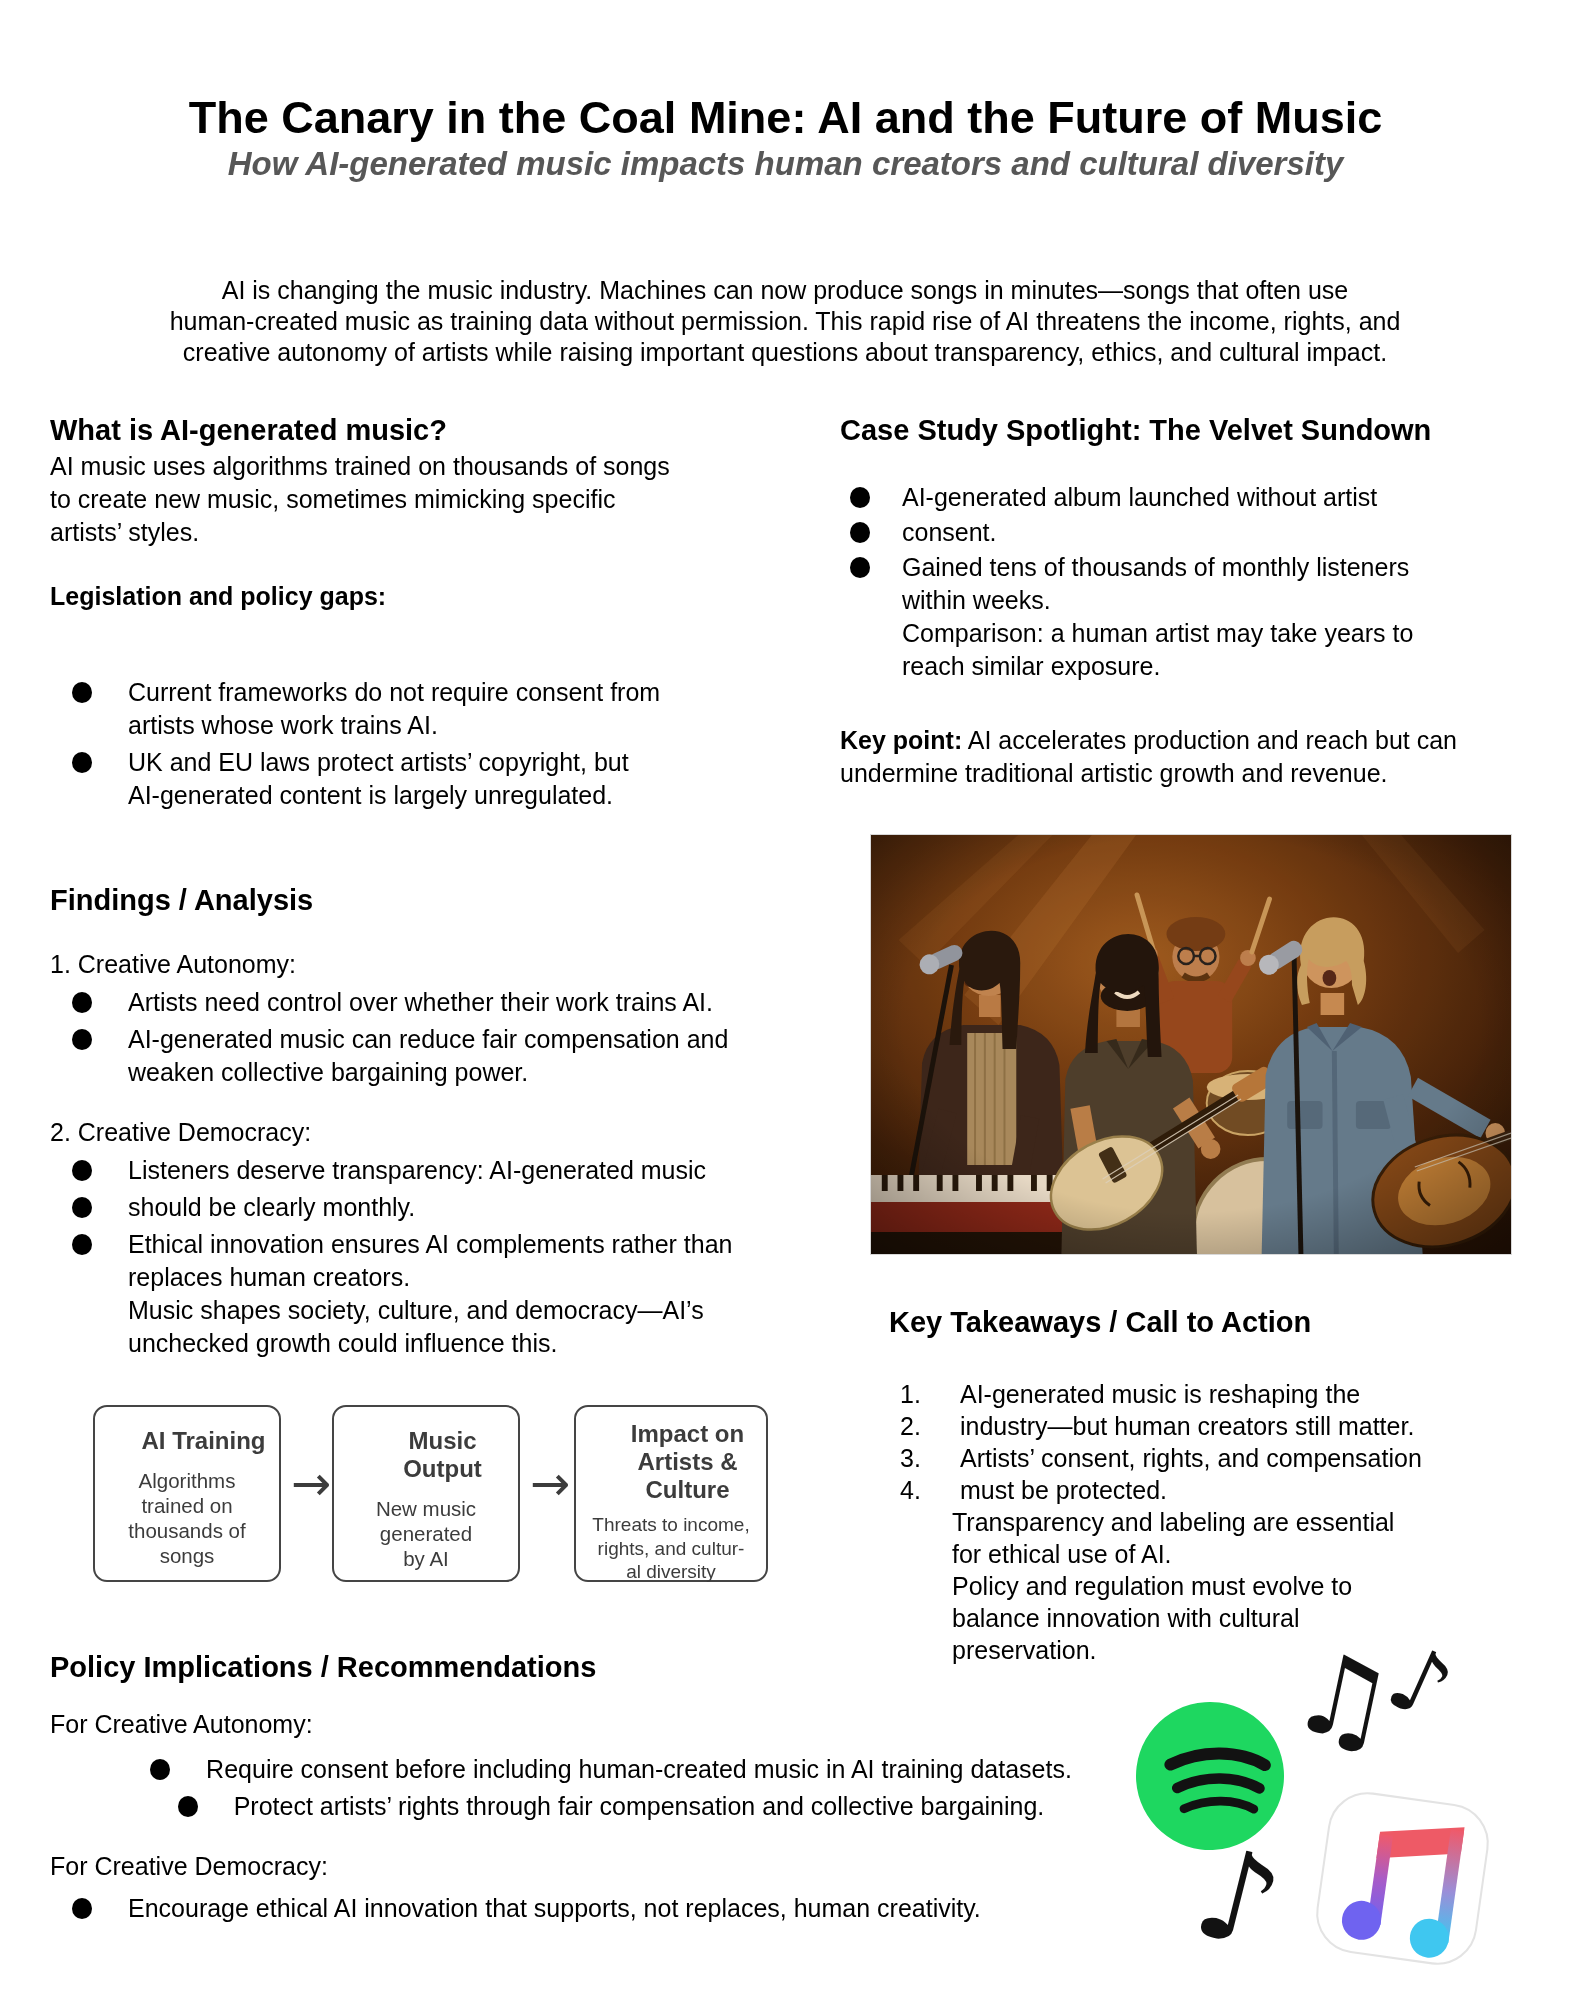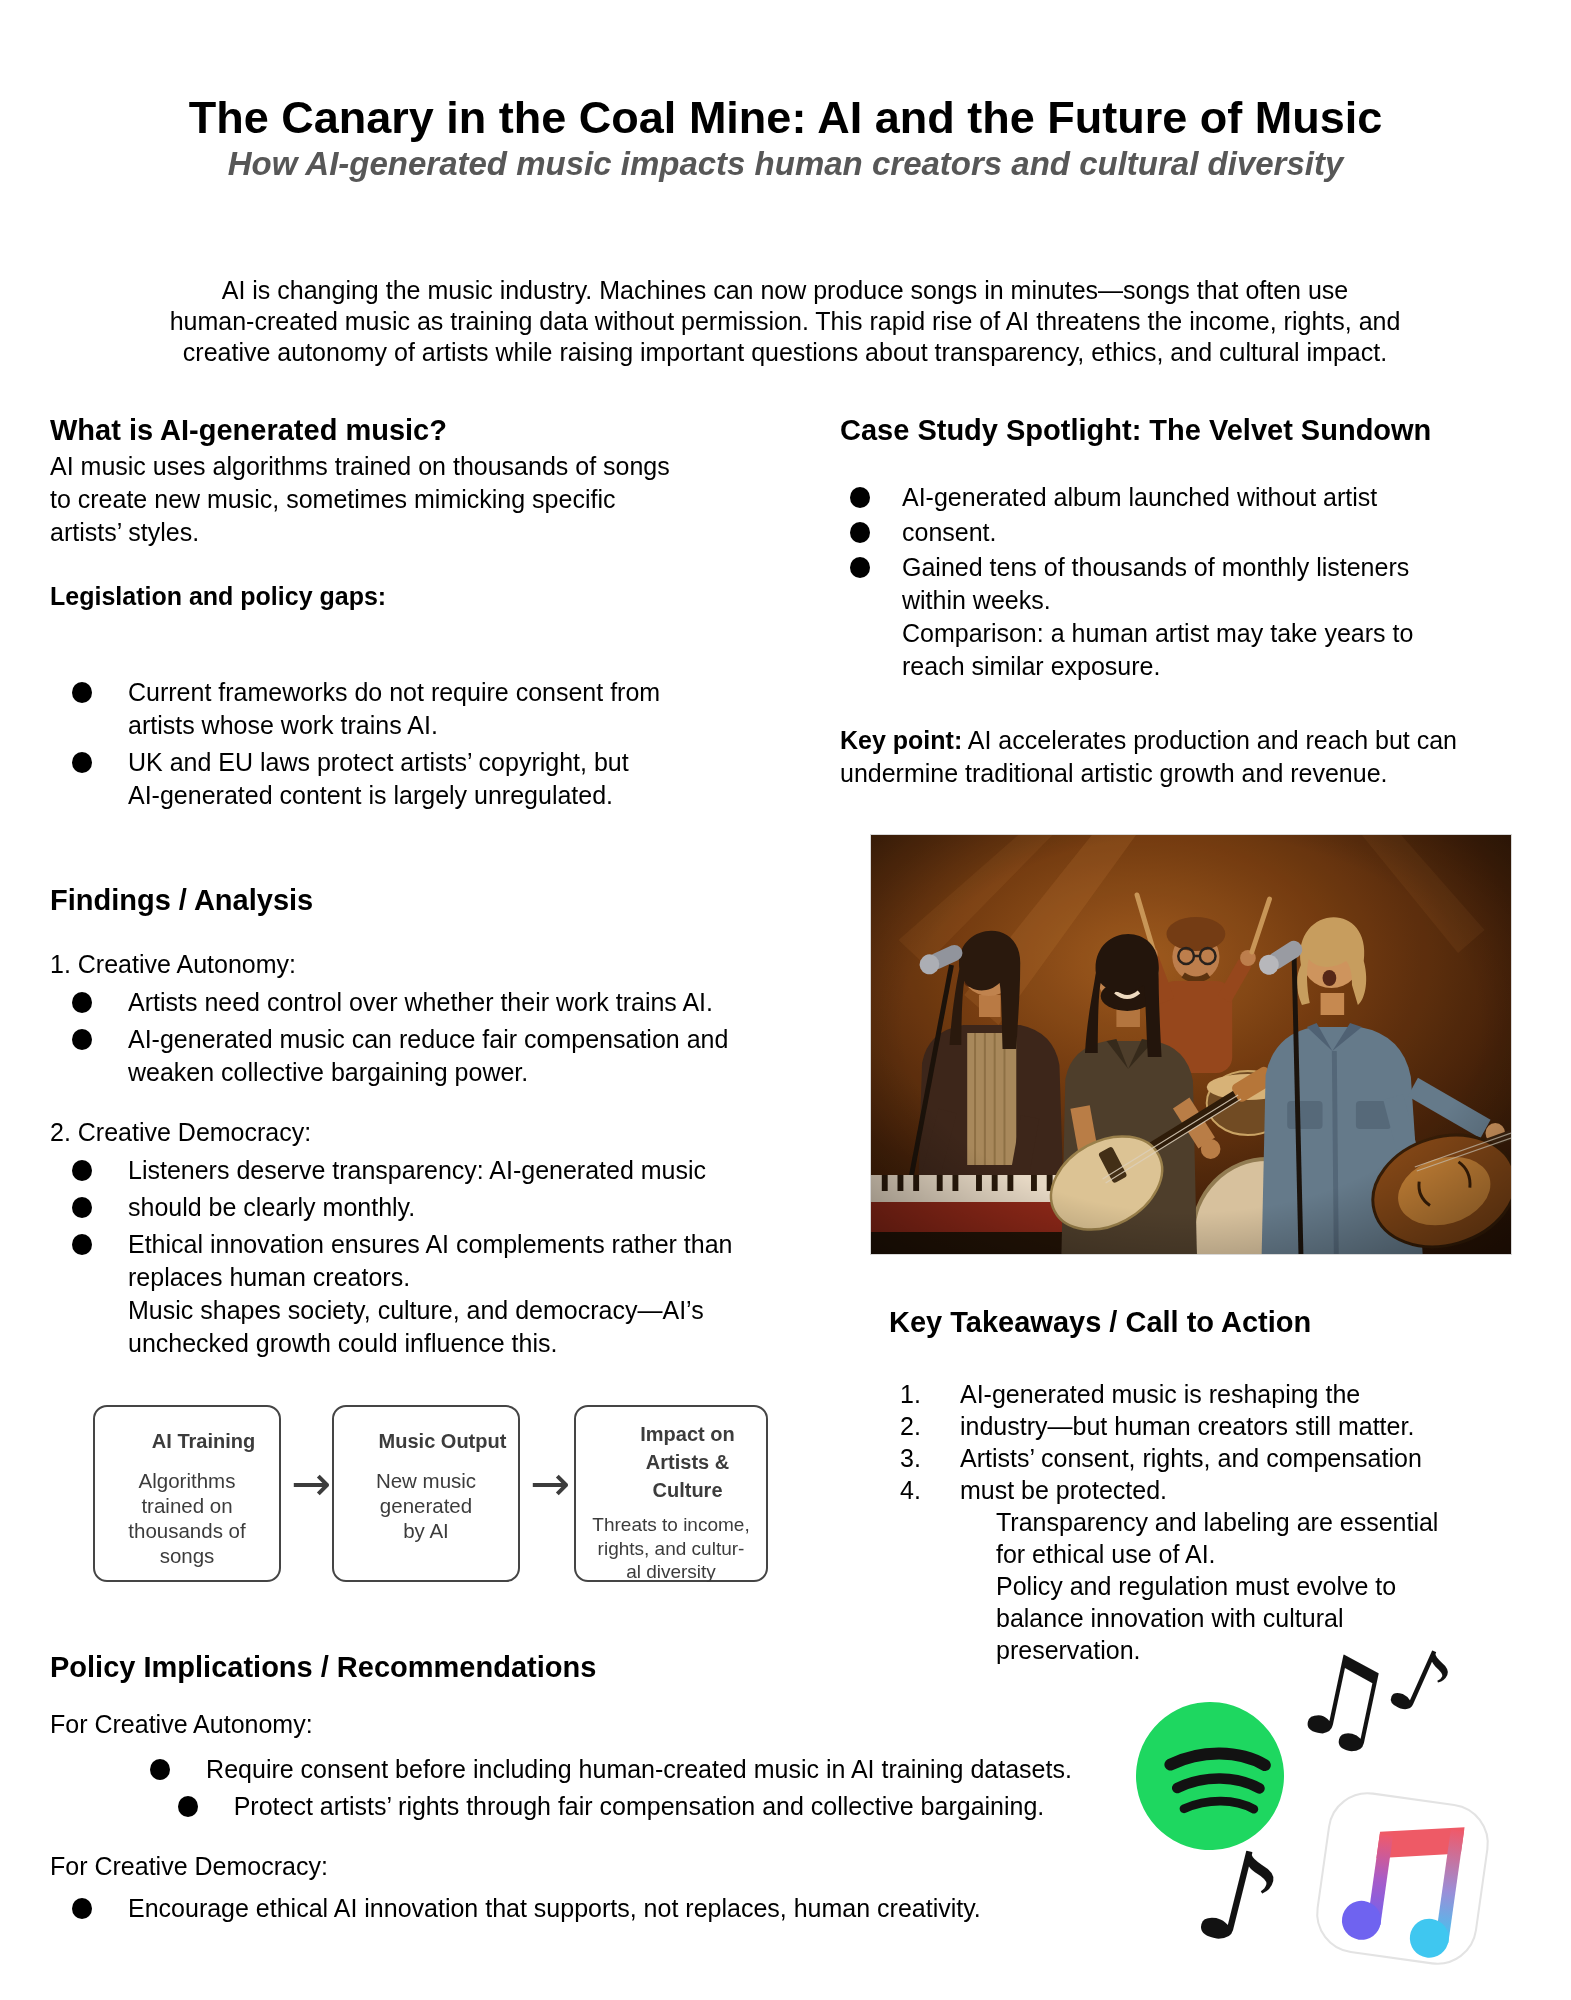--- a/index.html
+++ b/index.html
@@ -35,31 +35,31 @@
   .left-col .b-dot{margin-left:22px;margin-right:36px;}
   .right-col .b-dot{margin-left:10px;margin-right:32px;}
   .b-text{font-size:25px;line-height:33px;}
   
   .diagram{position:absolute;left:93px;top:1405px;width:675px;height:182px;}
   .dbox{
     position:absolute;top:0;height:177px;background:#fff;
     border:2.5px solid #454545;border-radius:14px;
     text-align:center;color:#3c3c3c;box-sizing:border-box;
   }
-  .dbox-title{font-weight:bold;font-size:20px;line-height:28px;margin-top:20px;padding-left:33px;}
+  .dbox-title{font-weight:bold;font-size:24px;line-height:28px;margin-top:20px;padding-left:33px;}
   .dbox-body{font-size:20.5px;line-height:25px;margin-top:13px;}
   .dbox3 .dbox-title{margin-top:13px;}
   .dbox3 .dbox-body{font-size:19px;line-height:23.5px;margin-top:9px;}
   .darrow{position:absolute;top:50px;font-size:48px;color:#3c3c3c;font-family:"DejaVu Sans",sans-serif;}
   
   .takeaways{position:absolute;left:900px;top:1378px;width:640px;}
   .t-row{display:flex;}
   .t-num{flex:none;width:60px;font-size:25px;line-height:32px;}
   .t-text{font-size:25px;line-height:32px;}
-  .t-cont{margin-left:96px;font-size:25px;line-height:32px;}
+  .t-cont{margin-left:52px;font-size:25px;line-height:32px;}
   
   .photo{
     position:absolute;left:870px;top:834px;width:640px;height:419px;
     border:1px solid #d8d8d8;box-sizing:content-box;
   }
   .photo svg{display:block;width:100%;height:100%;}
   
   .icon-abs{position:absolute;}
   .note{
     position:absolute;font-family:"DejaVu Sans",sans-serif;

